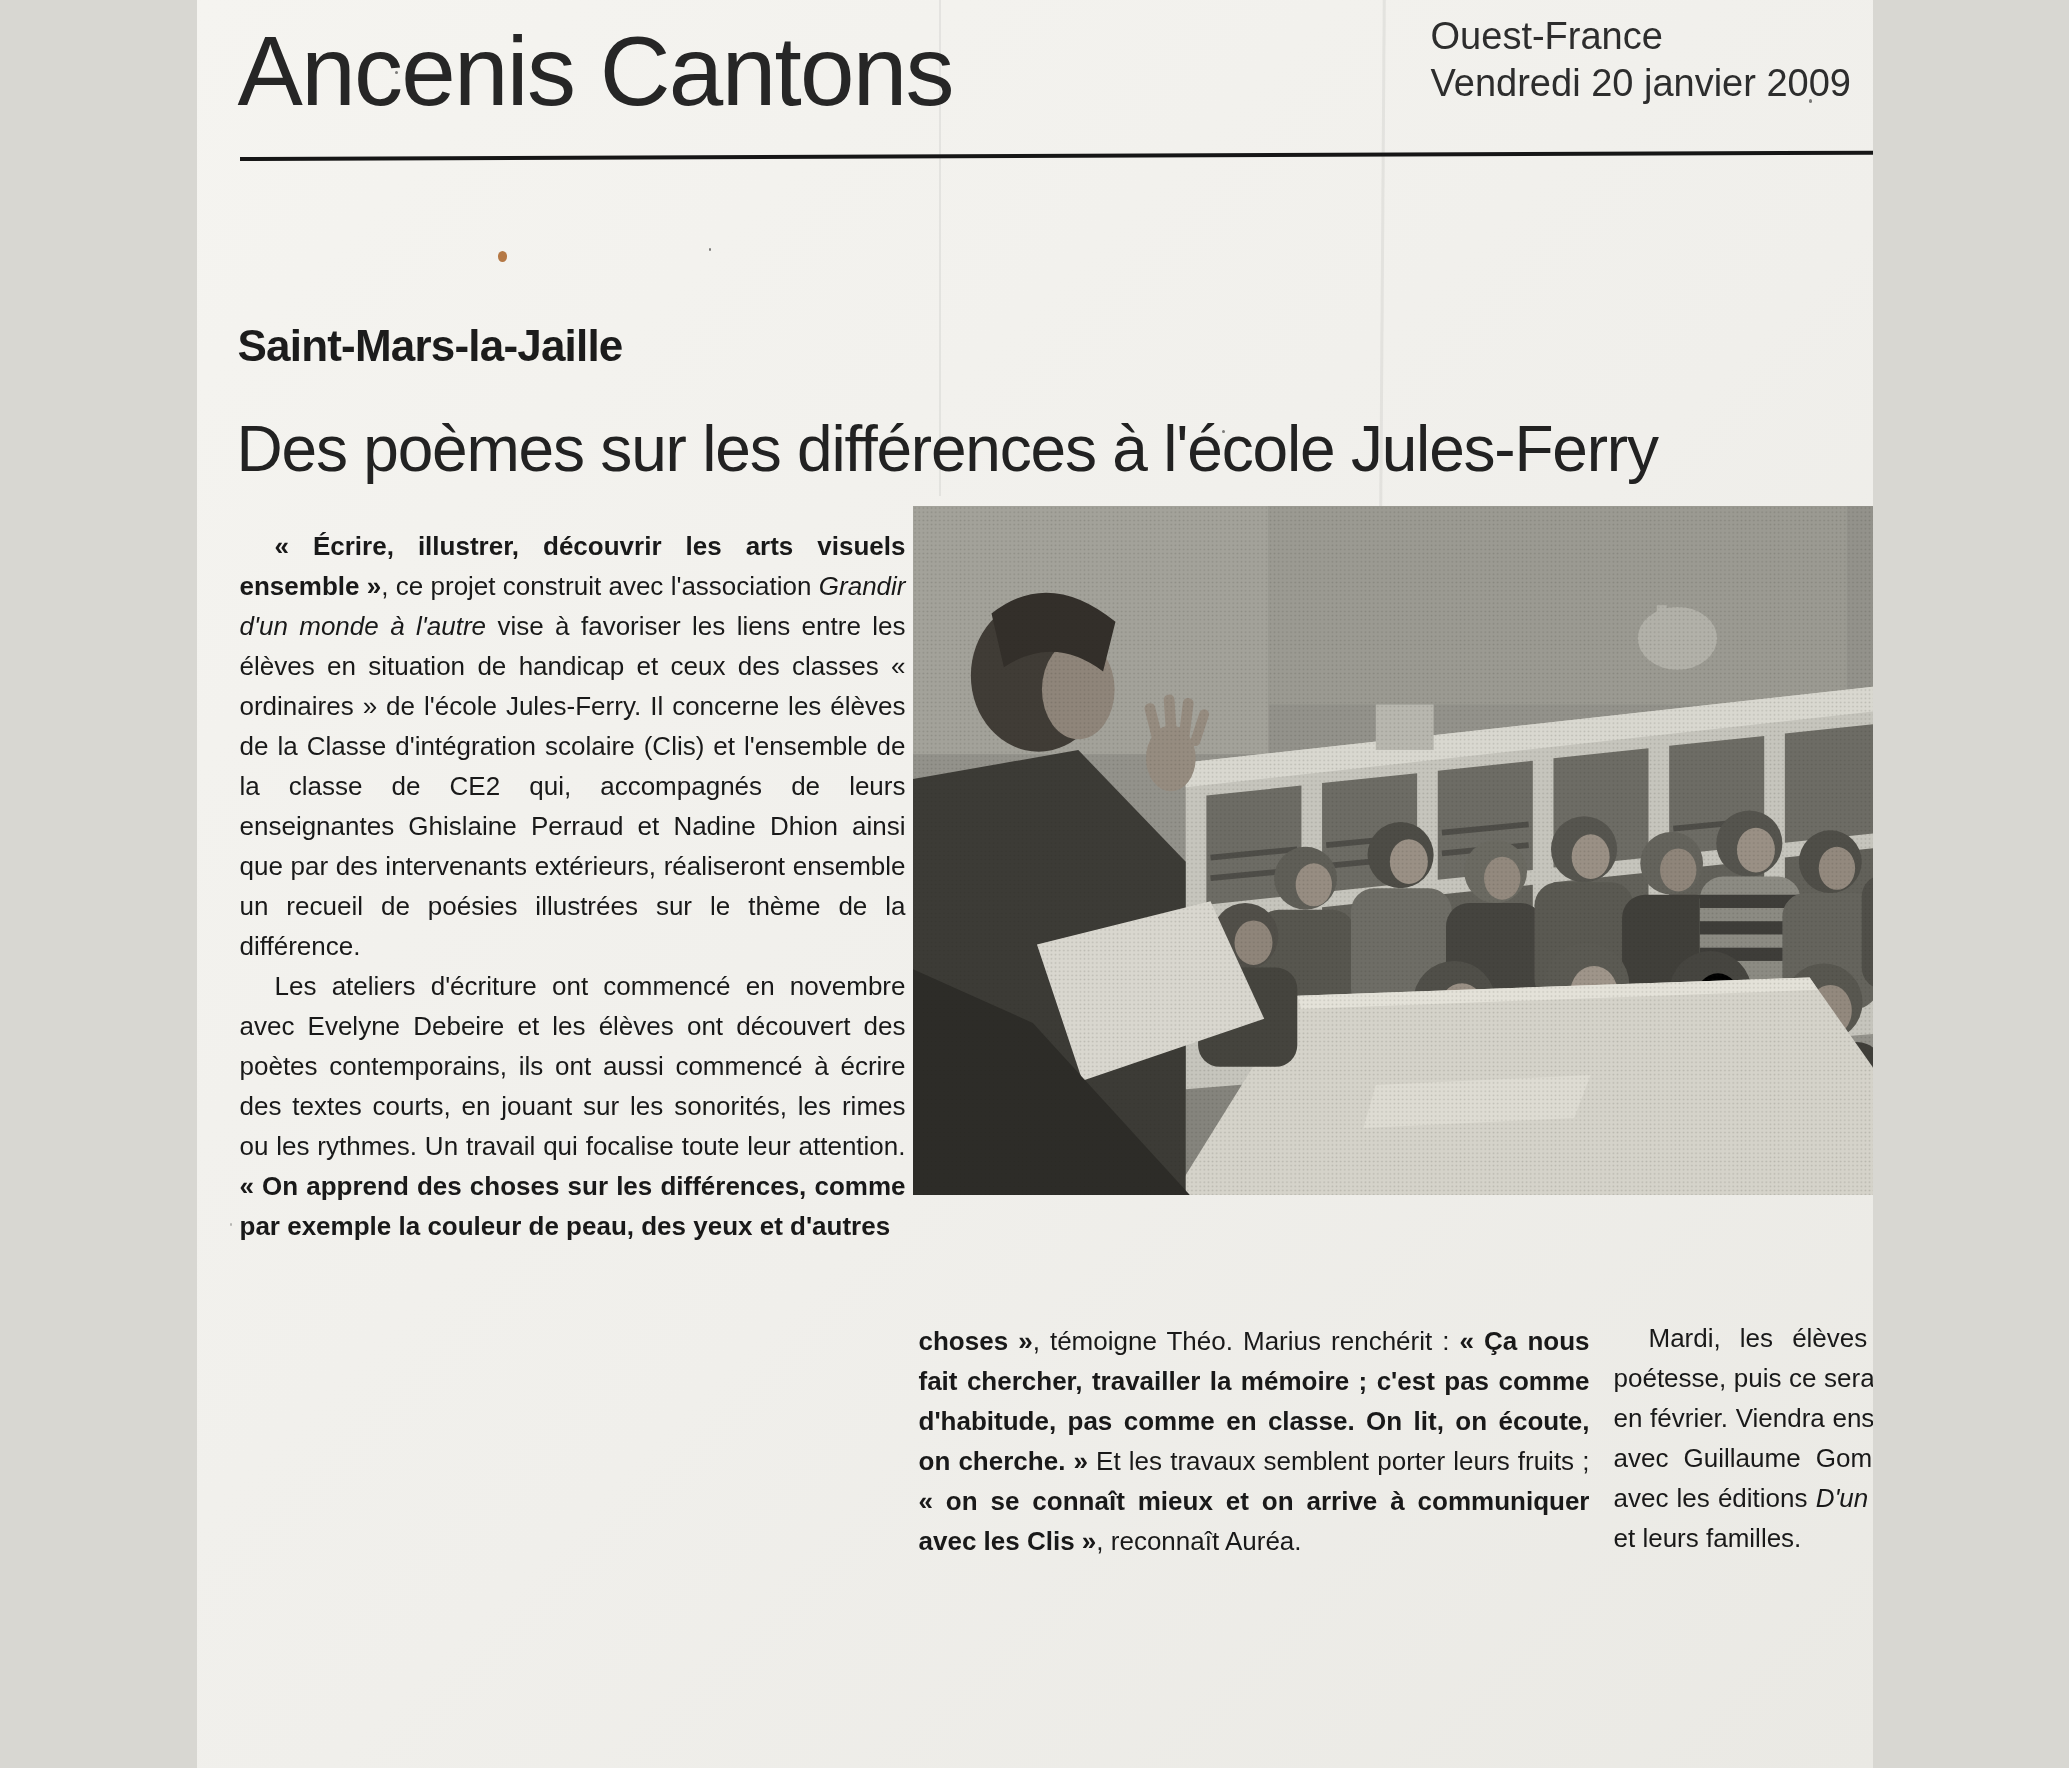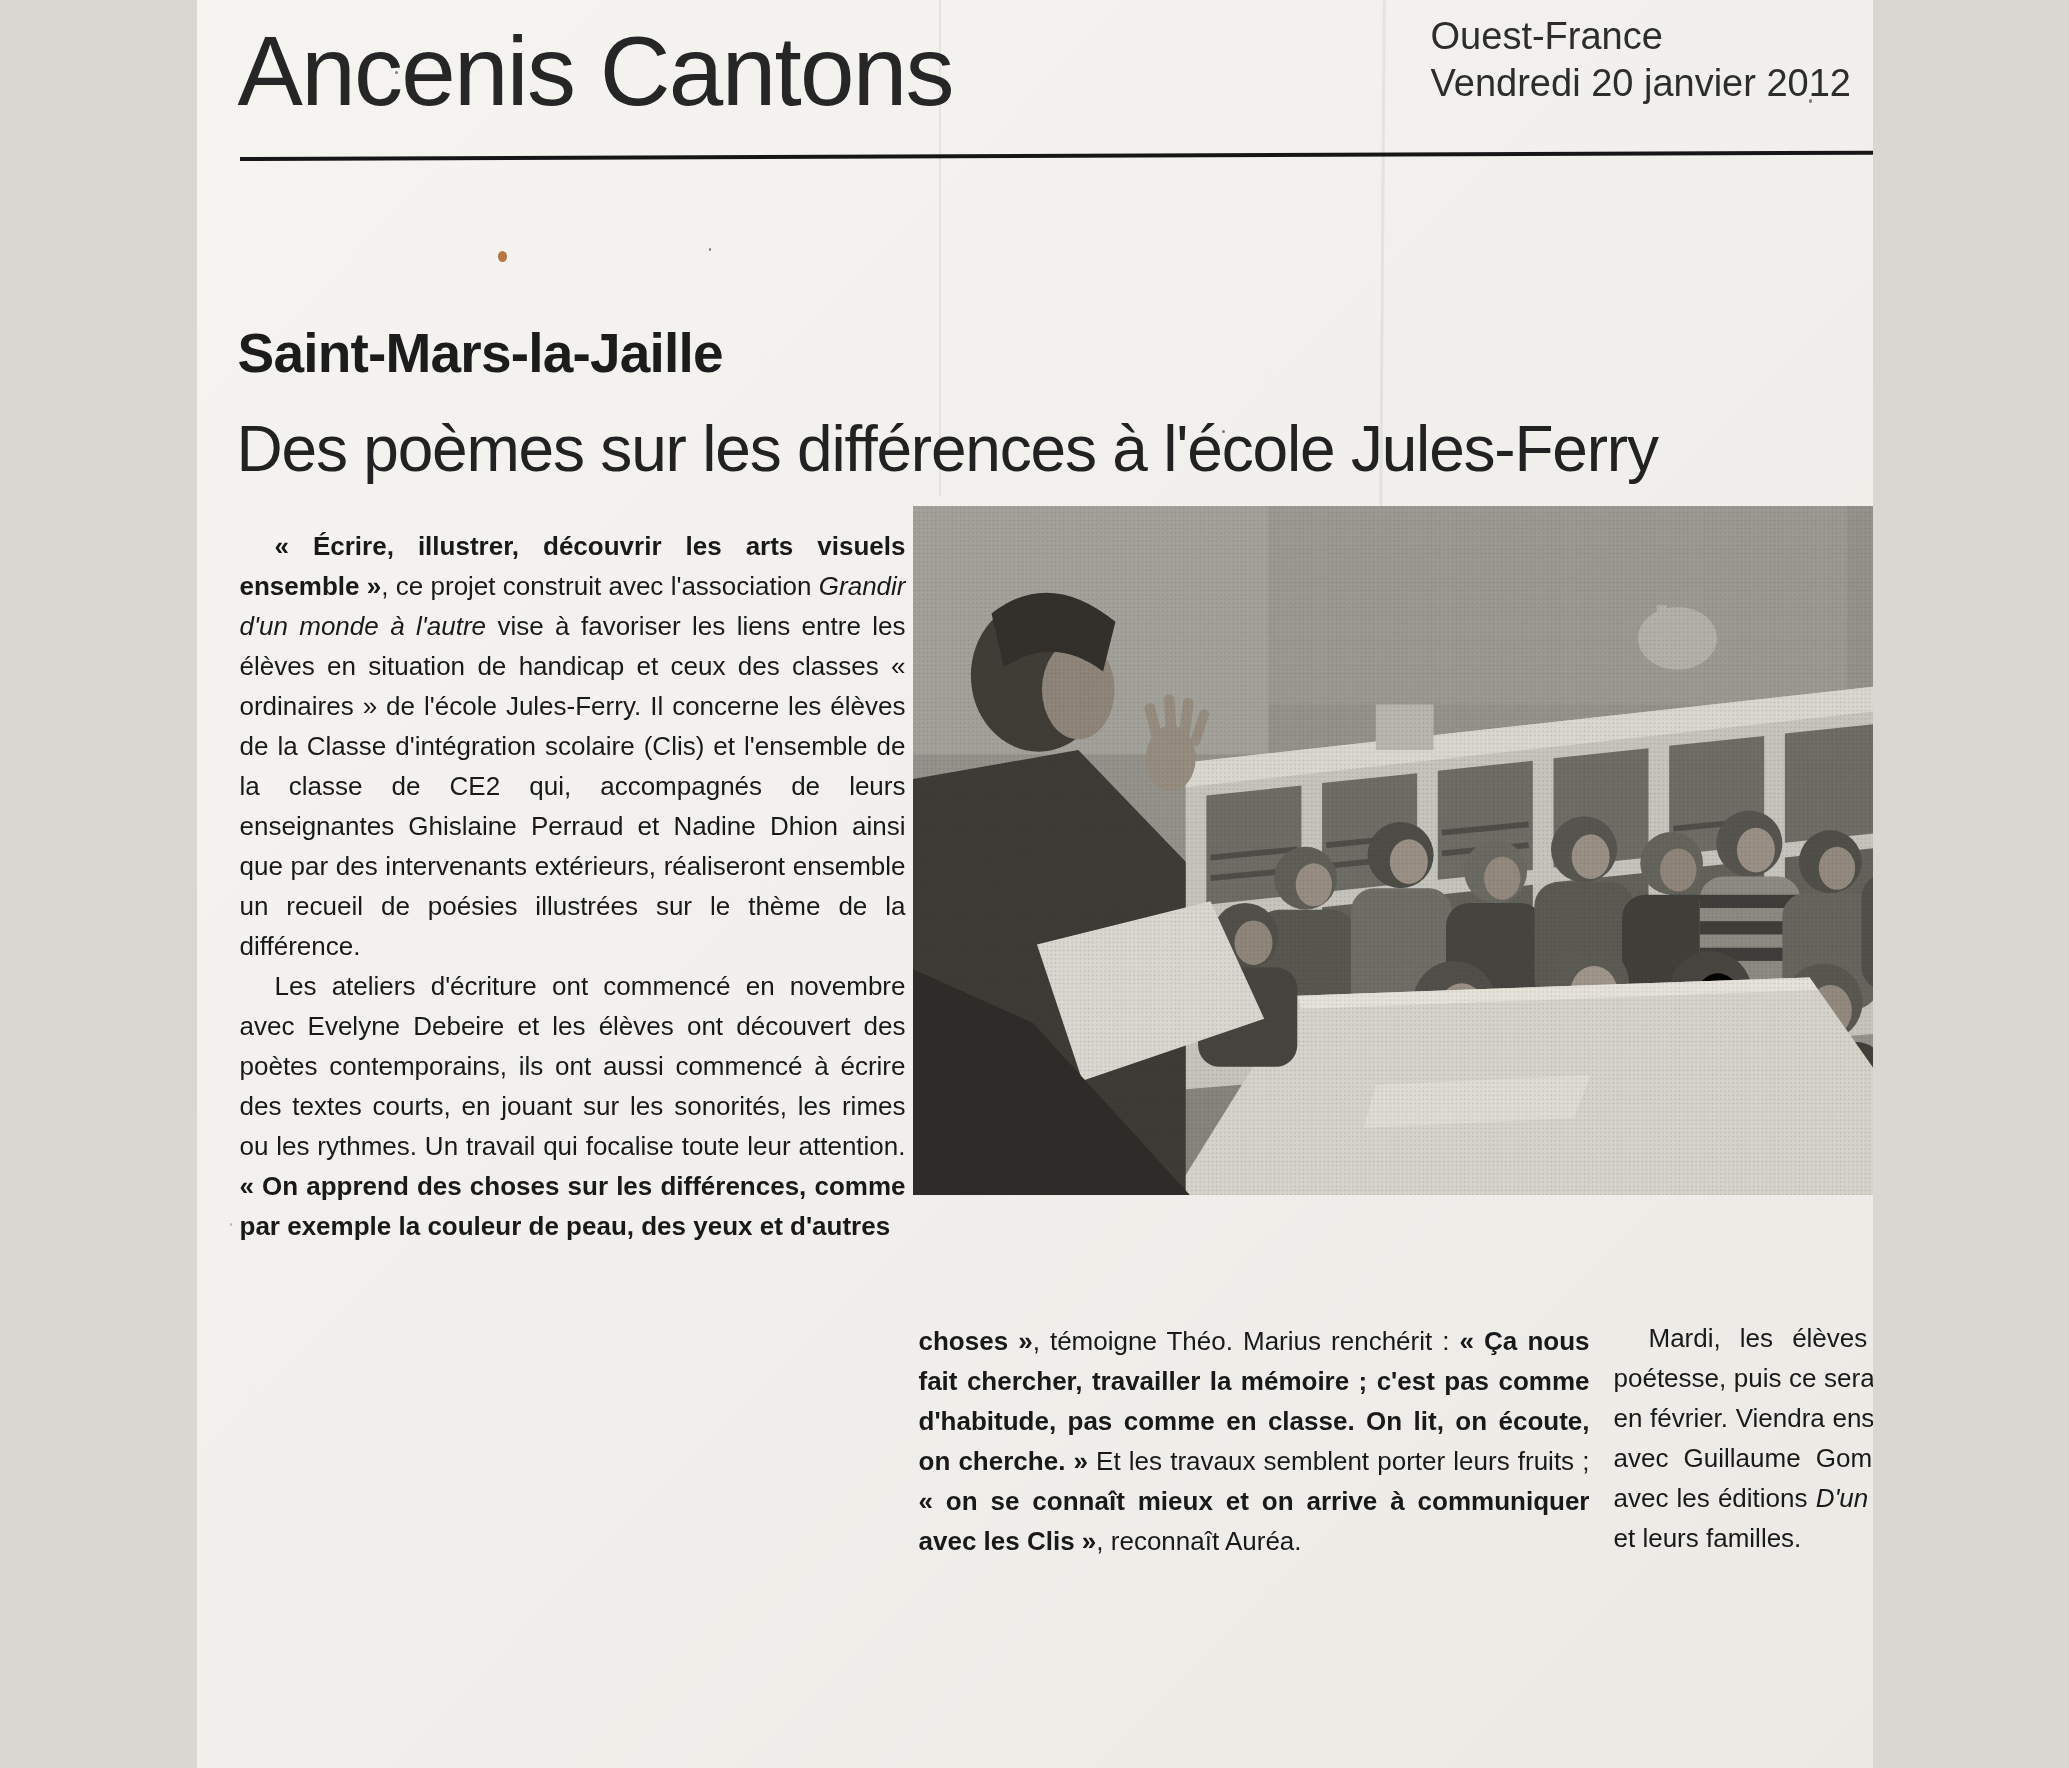--- a/index.html
+++ b/index.html
@@ -22,21 +22,21 @@
     position:absolute;right:21.5px;top:13.2px;
     text-align:left;line-height:1.22;color:#2d2d2d;font-size:38px;
   }
   .header-rule{
     position:absolute;left:43px;top:157px;width:2027px;height:4.1px;
     background:#161616;transform:rotate(-0.22deg);transform-origin:left center;
   }
   
   .locality{
     position:absolute;left:41px;top:321px;
-    font-size:55px;font-weight:700;letter-spacing:-0.8px;color:#1c1c1c;white-space:nowrap;
+    font-size:44px;font-weight:700;letter-spacing:-0.8px;color:#1c1c1c;white-space:nowrap;
   }
   .headline{
     position:absolute;left:40px;top:412px;
     font-size:64px;font-weight:400;letter-spacing:-1.2px;color:#222;white-space:nowrap;
   }
   
   .photo{
     position:absolute;left:716px;top:506px;width:1314px;height:689px;
     background:#8e8d86;
   }
@@ -71,21 +71,21 @@
 </style>
 </head>
 <body>
 
 <div id="page">
 
   <div class="section-header">Ancenis Cantons</div>
 
   <div class="masthead">
     <div>Ouest-France</div>
-    <div>Vendredi 20 janvier 2012</div>
+    <div>Vendredi 20 janvier 2009</div>
   </div>
 
   <div class="header-rule"></div>
 
   <div class="crease crease-a"></div>
   <div class="crease crease-b"></div>
   <div class="orange-speck"></div>
   <div class="speck" style="left:198px;top:71px;width:3.3px;height:3.3px;"></div>
   <div class="speck" style="left:1612px;top:99px;width:3.3px;height:4.1px;"></div>
   <div class="speck" style="left:1752px;top:347px;width:4.1px;height:4.1px;"></div>

